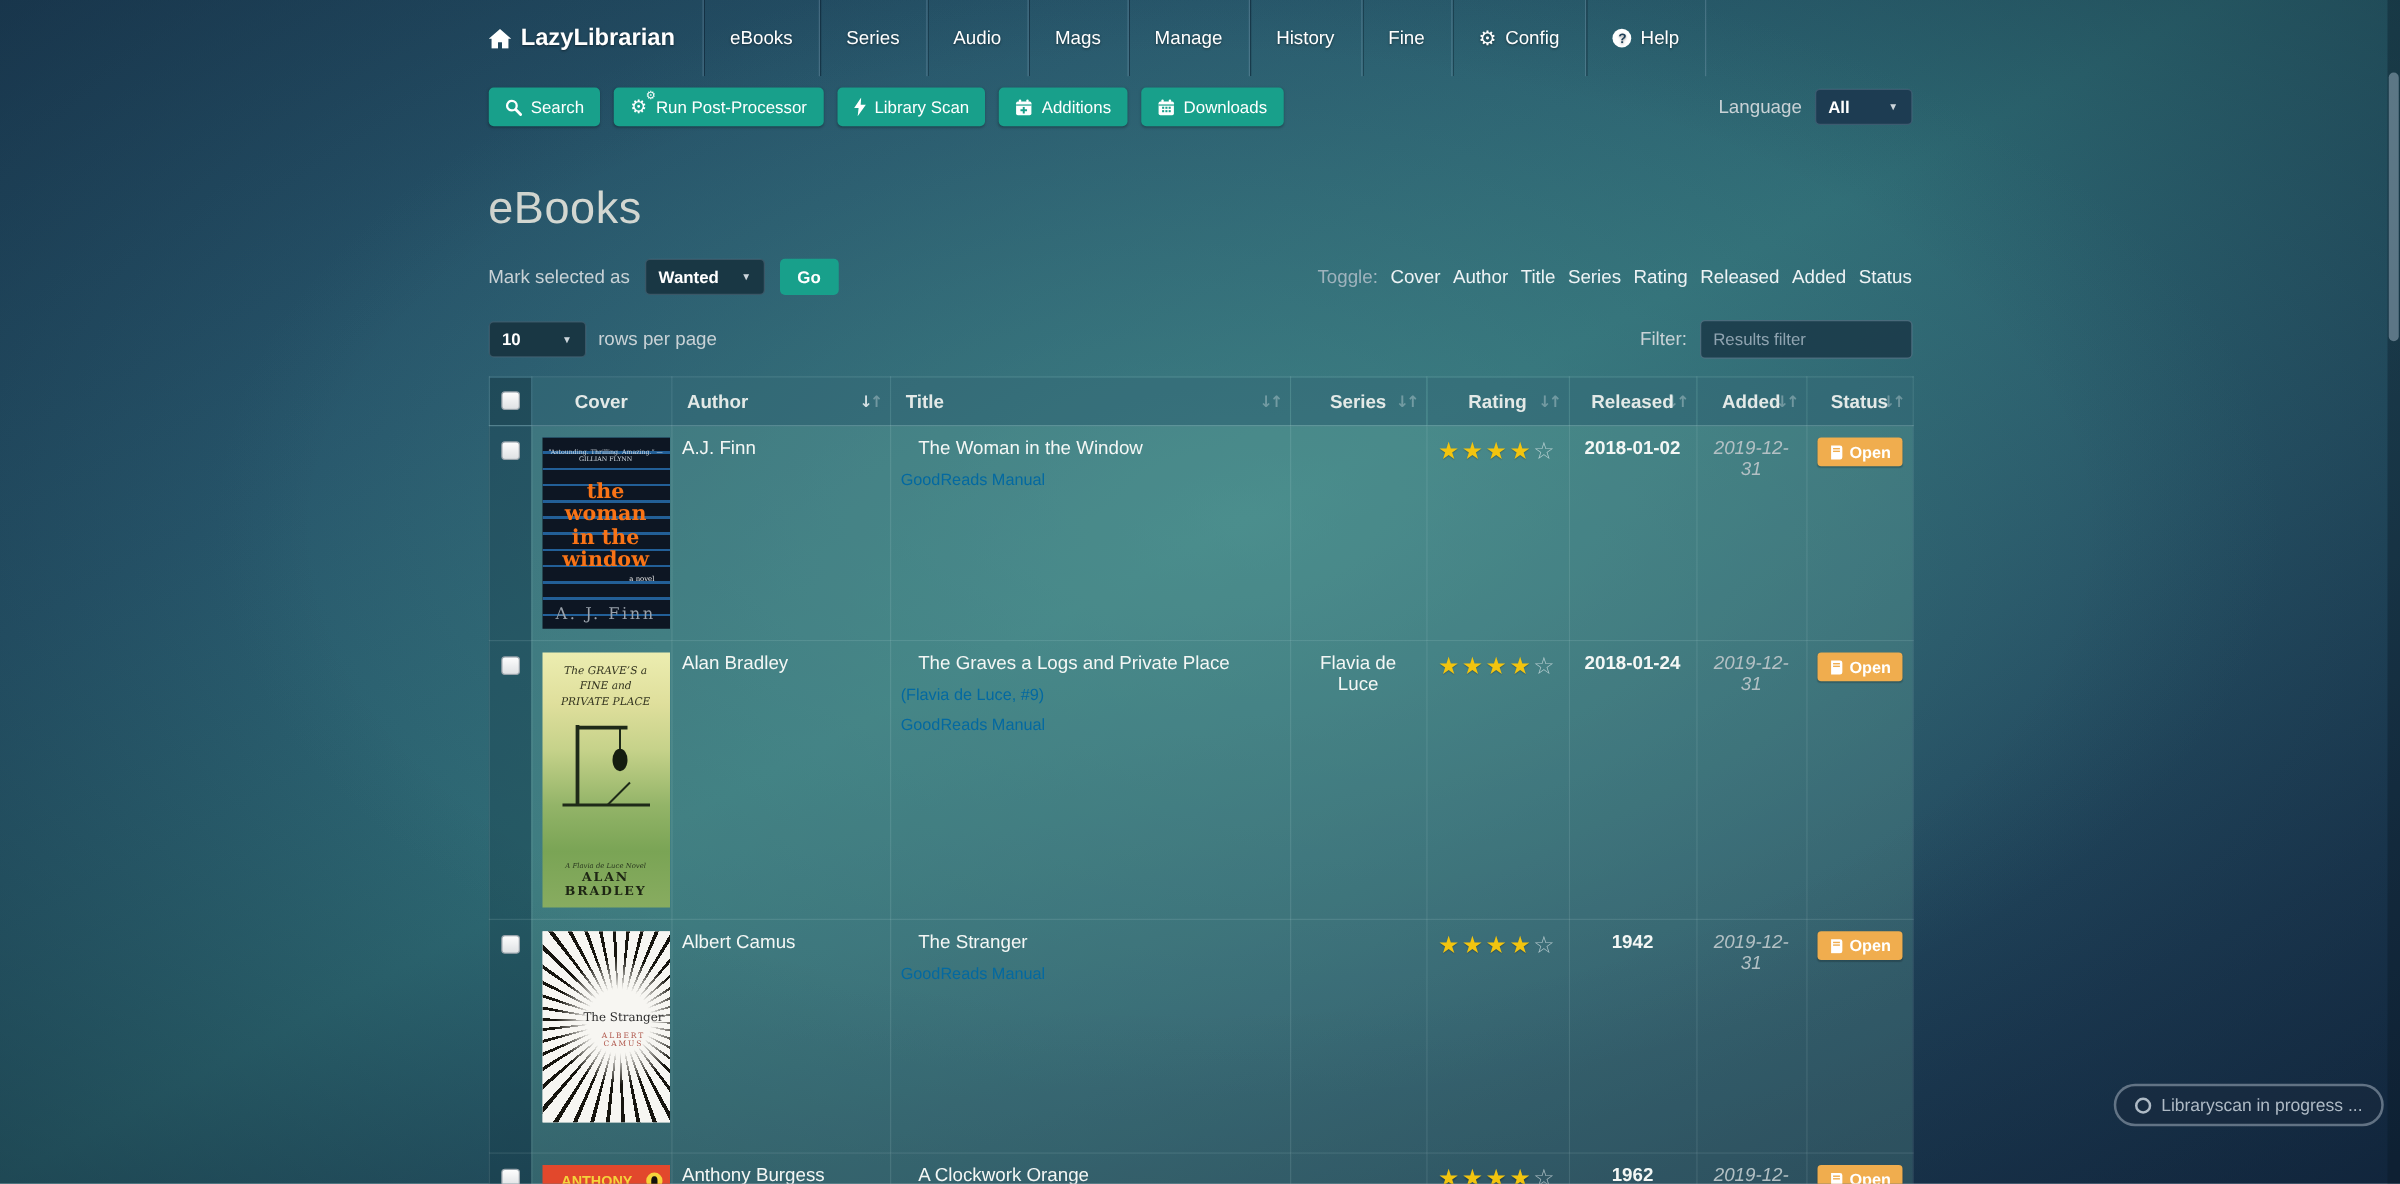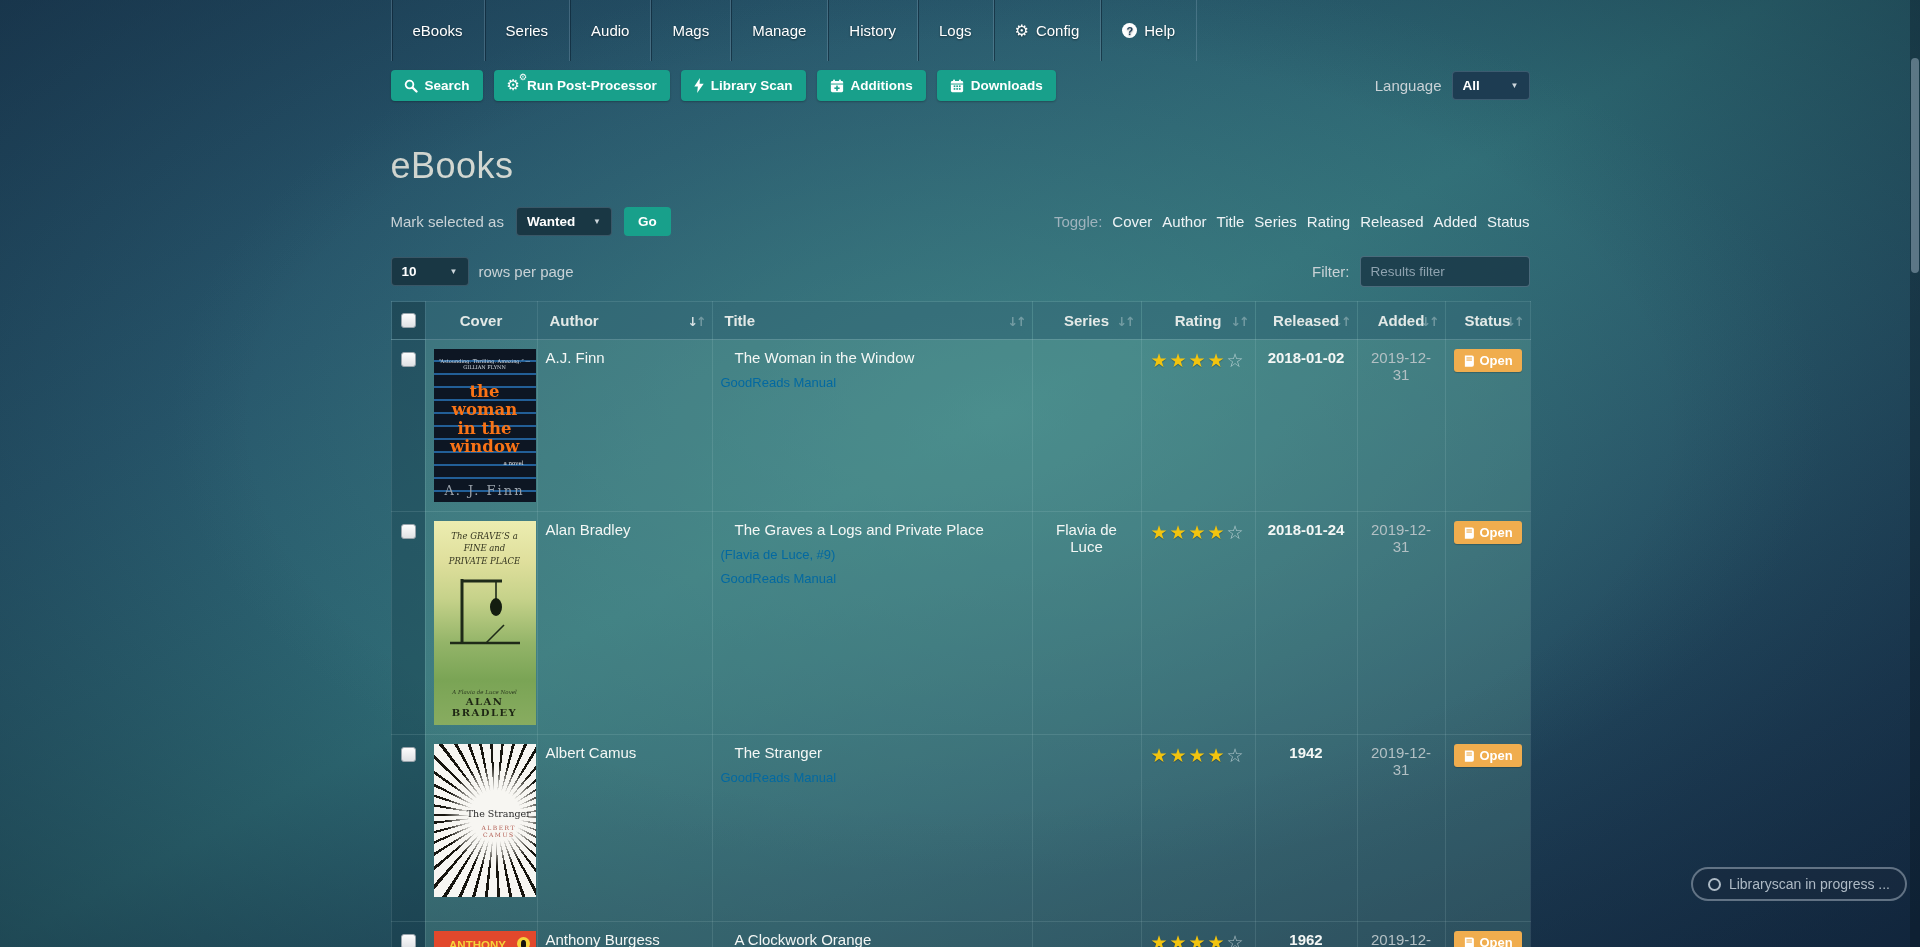--- a/index.html
+++ b/index.html
@@ -26,21 +26,21 @@
     border-left:1px solid rgba(150,180,200,0.28); box-shadow:inset 1px 0 0 rgba(10,30,45,0.55); }
   .nav-item:last-child { border-right:1px solid rgba(150,180,200,0.28); }
   .glyph-gear { font-family:"DejaVu Sans",sans-serif; font-size:16px; line-height:1; }
   .q-icon { display:inline-flex; width:15px; height:15px; border-radius:50%; background:#fff; color:#1e3f58;
     font-size:11px; font-weight:700; align-items:center; justify-content:center; }
 
   
   .toolbar-row { display:flex; justify-content:space-between; align-items:center; margin-top:9px; position:relative; z-index:2; }
   .btn-group { display:flex; gap:11px; }
   .btn-teal { display:inline-flex; align-items:center; gap:7px; background:#18a08b; color:#fff;
-    border:none; border-radius:4px; padding:8px 13px; font-size:13.5px; font-weight:700; cursor:pointer;
+    border:none; border-radius:4px; padding:8px 13px; font-size:13.5px; font-weight:400; cursor:pointer;
     box-shadow:0 1px 2px rgba(0,0,0,0.25); font-family:inherit; }
   .gears-icon { position:relative; font-family:"DejaVu Sans",sans-serif; font-size:15px; line-height:1; }
   .gear-small { position:absolute; top:-5px; right:-7px; font-size:9px; }
   .language-box { display:flex; align-items:center; gap:10px; }
   .lbl { color:#c9d2d6; font-size:15px; }
   .select { display:inline-flex; align-items:center; justify-content:space-between; gap:10px;
     background:#1d3c52; color:#fff; border:1px solid rgba(120,150,170,0.35); border-radius:4px;
     padding:6px 10px; font-size:13.5px; font-weight:700; cursor:pointer; min-width:78px; }
   .select .caret { font-size:8px; color:#cdd6dc; }
   .select-dark { background:#193744; }
@@ -82,21 +82,21 @@
     letter-spacing:-2px; color:rgba(255,255,255,0.30); font-family:"DejaVu Sans",sans-serif; }
   .sort .on { color:rgba(255,255,255,0.80); }
   .link-white { color:#f4f7f5; text-decoration:none; cursor:pointer; }
   .book-title { display:inline-block; padding-left:14px; }
   .book-note, .book-source { font-size:13px; color:#0369a1; margin-top:9px; }
   .book-note:empty, .book-source:empty { display:none; }
   .stars { font-size:19px; letter-spacing:2px; white-space:nowrap; }
   .star.filled { color:#f2c40f; text-shadow:0 1px 1px rgba(0,0,0,0.25); }
   .star.empty { color:rgba(235,242,245,0.65); }
   .released { font-weight:700; }
-  .added { color:#b3c0c4; }
+  .added { color:#b3c0c4;font-style:italic; }
   .btn-open { display:inline-flex; align-items:center; gap:5px; background:#f0ad4e; color:#fff;
     border:none; border-radius:3px; padding:4px 9px; font-size:13px; font-weight:700; cursor:pointer;
     box-shadow:0 1px 1px rgba(0,0,0,0.2); font-family:inherit; }
 
   
   .cover { width:102px; position:relative; overflow:hidden; cursor:pointer; }
   .cover-1 { height:153px; background:#0d1623; font-family:"DejaVu Serif",serif; }
   .cover-1::before { content:""; position:absolute; inset:0;
     background:repeating-linear-gradient(180deg, transparent 0 11px, rgba(38,108,172,0.85) 11px 13px); }
   .cover-1 > div { position:relative; }
@@ -136,41 +136,49 @@
   .ring { display:inline-block; width:13px; height:13px; border-radius:50%; border:2.5px solid #aebac5; }
   .sb-track { position:absolute; top:0; right:0; width:10px; height:947px; background:rgba(10,22,34,0.35); z-index:6; }
   .sb-thumb { position:absolute; top:58px; right:1px; width:8px; height:215px; border-radius:4px;
     background:rgba(175,195,210,0.45); cursor:grab; }
 </style>
 </head>
 <body>
 
 <nav class="navbar">
   <div class="container nav-inner">
+    <a class="brand">
+      <span style="display:inline-flex;">
+        <svg width="18" height="16" viewBox="0 0 16 14">
+            <path d="M8 0 0 7h2v7h4.6V9.4h2.8V14H14V7h2z" fill="#fff"></path>
+          </svg>
+      </span>
+      <span>LazyLibrarian</span>
+    </a>
     <ul class="nav-list">
       <li class="nav-item">
           <span>eBooks</span>
         </li>
       <li class="nav-item">
           <span>Series</span>
         </li>
       <li class="nav-item">
           <span>Audio</span>
         </li>
       <li class="nav-item">
           <span>Mags</span>
         </li>
       <li class="nav-item">
           <span>Manage</span>
         </li>
       <li class="nav-item">
           <span>History</span>
         </li>
       <li class="nav-item">
-          <span>Logs</span>
+          <span>Fine</span>
         </li>
       <li class="nav-item">
         <span class="glyph-gear">⚙</span>
         <span>Config</span>
         </li>
       <li class="nav-item">
         <span class="q-icon">?</span>
         <span>Help</span>
         </li>
     </ul>

